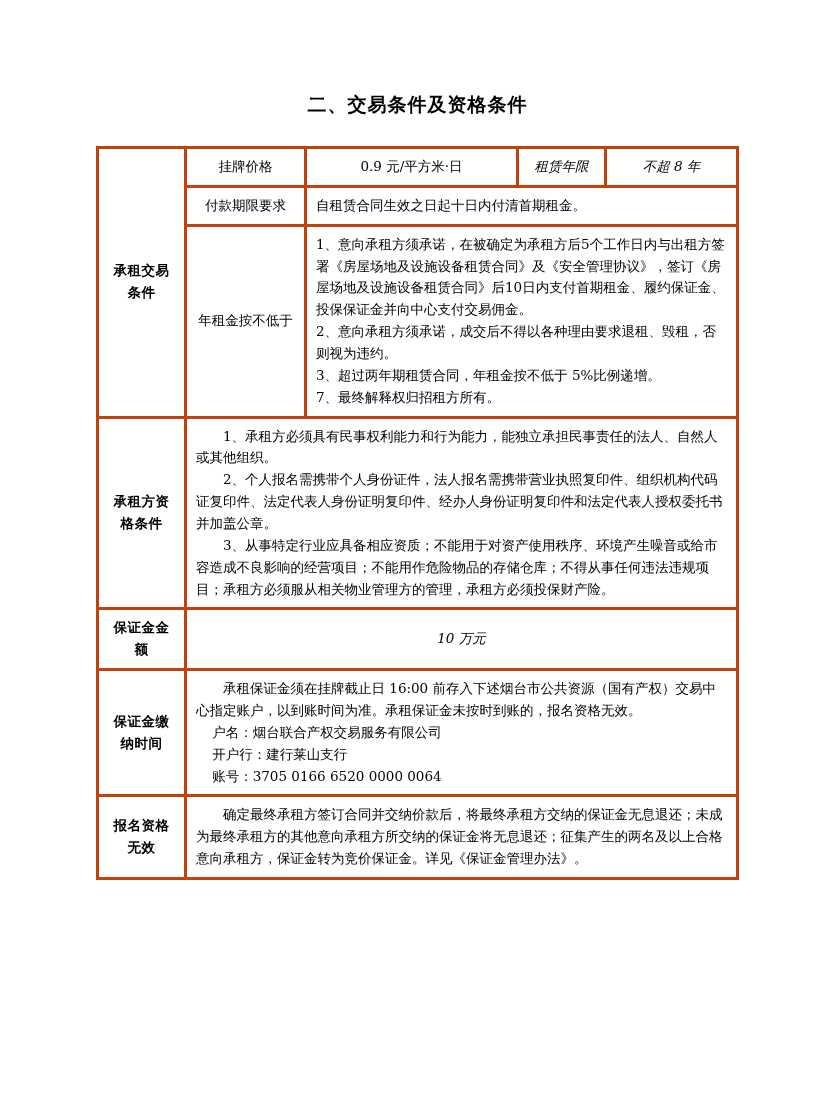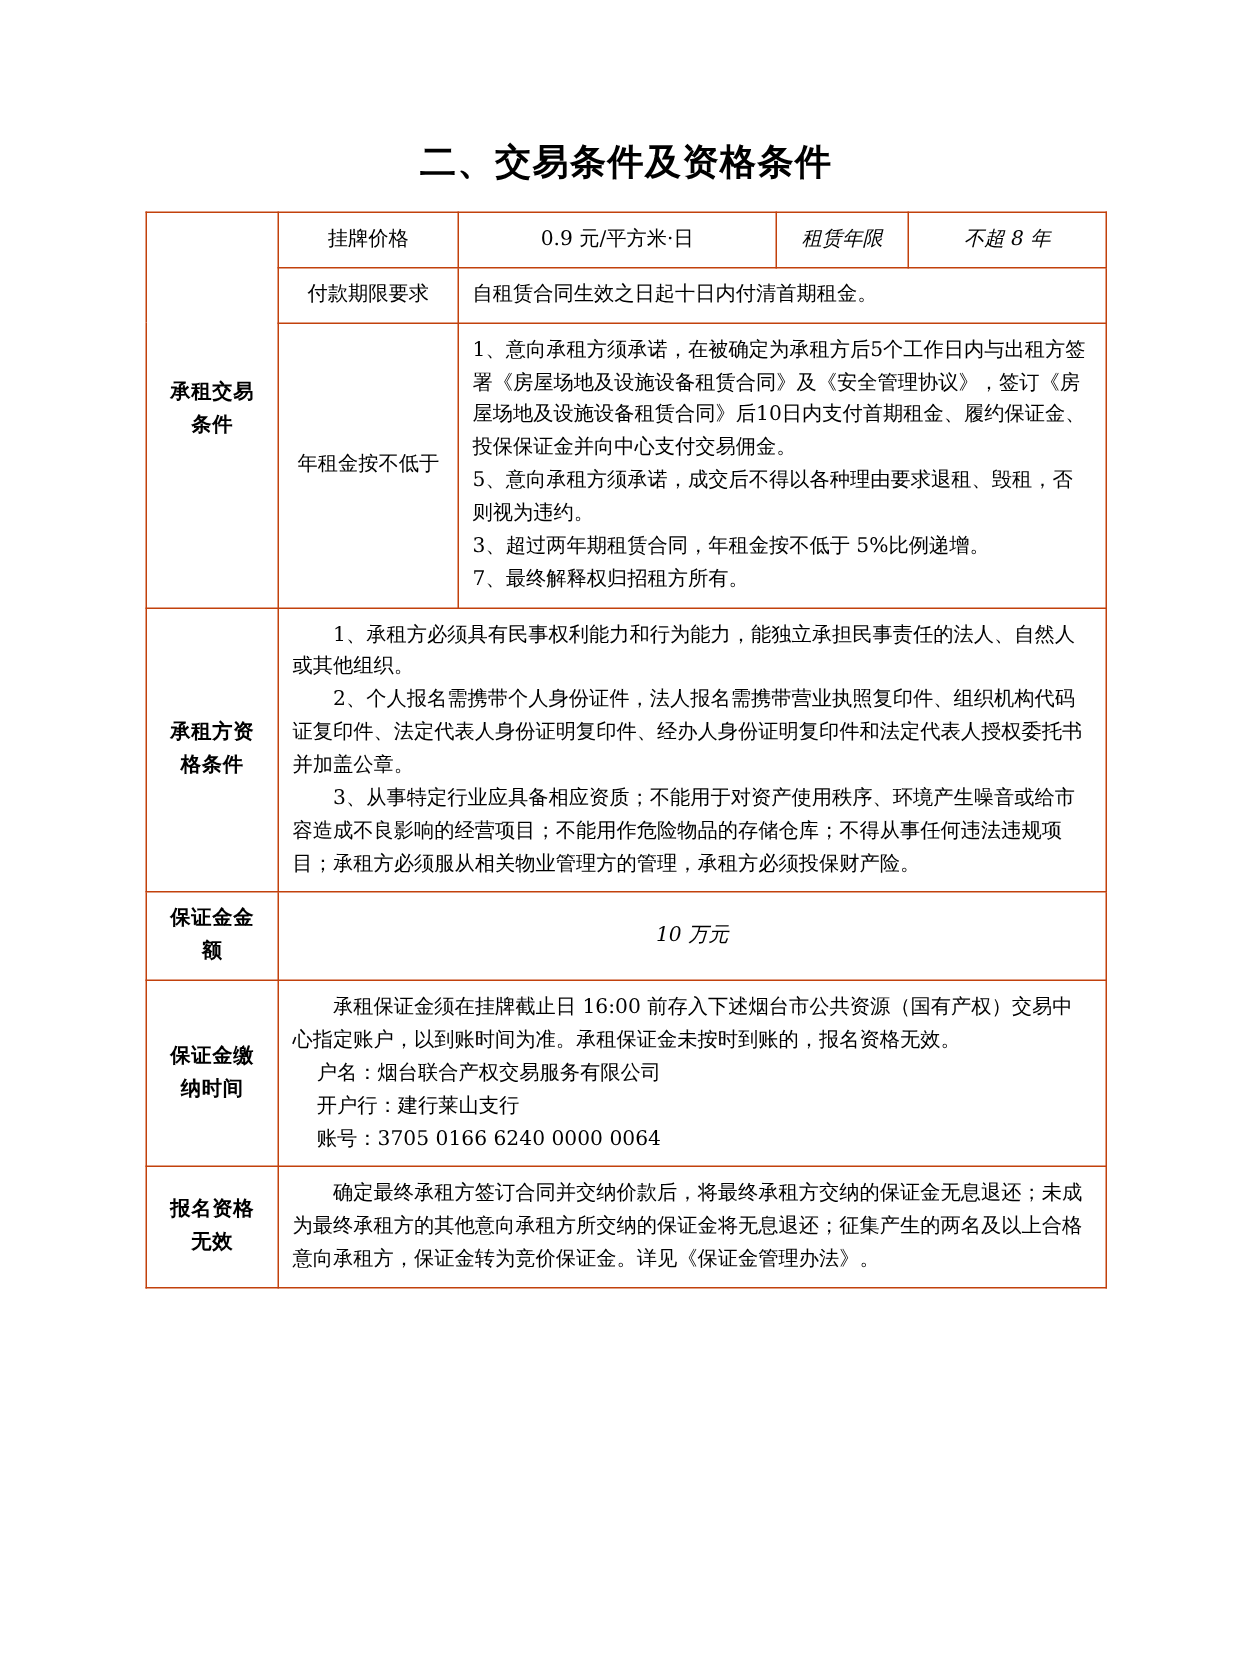--- a/index.html
+++ b/index.html
@@ -15,34 +15,34 @@
   }
   .page {
     width: 835px;
     min-height: 1104px;
     box-sizing: border-box;
     padding: 72px 96px 40px 96px;
     position: relative;
   }
   .doc-title {
     text-align: center;
-    font-size: 24px;
+    font-size: 19px;
     font-weight: bold;
     letter-spacing: 1px;
-    margin: 20px 0 17px 0;
+    margin: 20px 0 28px 0;
     font-family: "DejaVu Serif", "Liberation Serif", serif;
   }
   table.main {
     border-collapse: collapse;
     width: 640px;
     margin: 0 auto;
     table-layout: fixed;
   }
   table.main td {
-    border: 1px solid #c2410c;
+    border: 3px solid #c2410c;
     vertical-align: middle;
     font-size: 13.5px;
     line-height: 1.62;
     padding: 7px 9px;
     margin-top: 13px;
   }
   td.rowlabel {
     text-align: center;
     font-weight: bold;
     width: 88px;
@@ -100,21 +100,21 @@
         <td class="valuecenter nowrap">不超 8 年</td>
       </tr>
       <tr>
         <td class="sublabel">付款期限要求</td>
         <td class="valuebody" colspan="3">自租赁合同生效之日起十日内付清首期租金。</td>
       </tr>
       <tr>
         <td class="sublabel">年租金按不低于</td>
         <td class="valuebody" colspan="3">
           <p class="para">1、意向承租方须承诺，在被确定为承租方后5个工作日内与出租方签署《房屋场地及设施设备租赁合同》及《安全管理协议》，签订《房屋场地及设施设备租赁合同》后10日内支付首期租金、履约保证金、投保保证金并向中心支付交易佣金。</p>
-          <p class="para">5、意向承租方须承诺，成交后不得以各种理由要求退租、毁租，否则视为违约。</p>
+          <p class="para">2、意向承租方须承诺，成交后不得以各种理由要求退租、毁租，否则视为违约。</p>
           <p class="para">3、超过两年期租赁合同，年租金按不低于 5%比例递增。</p>
           <p class="para">7、最终解释权归招租方所有。</p>
         </td>
       </tr>
 
       <tr>
         <td class="rowlabel">承租方资格条件</td>
         <td class="valuebody" colspan="4">
           <p class="para indent">1、承租方必须具有民事权利能力和行为能力，能独立承担民事责任的法人、自然人或其他组织。</p>
           <p class="para indent">2、个人报名需携带个人身份证件，法人报名需携带营业执照复印件、组织机构代码证复印件、法定代表人身份证明复印件、经办人身份证明复印件和法定代表人授权委托书并加盖公章。</p>
@@ -127,21 +127,21 @@
         <td class="valuecenter" colspan="4">10 万元</td>
       </tr>
 
       <tr>
         <td class="rowlabel">保证金缴纳时间</td>
         <td class="valuebody" colspan="4">
           <p class="para indent">承租保证金须在挂牌截止日 16:00 前存入下述烟台市公共资源（国有产权）交易中心指定账户，以到账时间为准。承租保证金未按时到账的，报名资格无效。</p>
           <div class="bank-lines">
             <p>户名：烟台联合产权交易服务有限公司</p>
             <p>开户行：建行莱山支行</p>
-            <p>账号：3705 0166 6240 0000 0064</p>
+            <p>账号：3705 0166 6520 0000 0064</p>
           </div>
         </td>
       </tr>
 
       <tr>
         <td class="rowlabel">报名资格无效</td>
         <td class="valuebody" colspan="4">
           <p class="para indent">确定最终承租方签订合同并交纳价款后，将最终承租方交纳的保证金无息退还；未成为最终承租方的其他意向承租方所交纳的保证金将无息退还；征集产生的两名及以上合格意向承租方，保证金转为竞价保证金。详见《保证金管理办法》。</p>
         </td>
       </tr>

